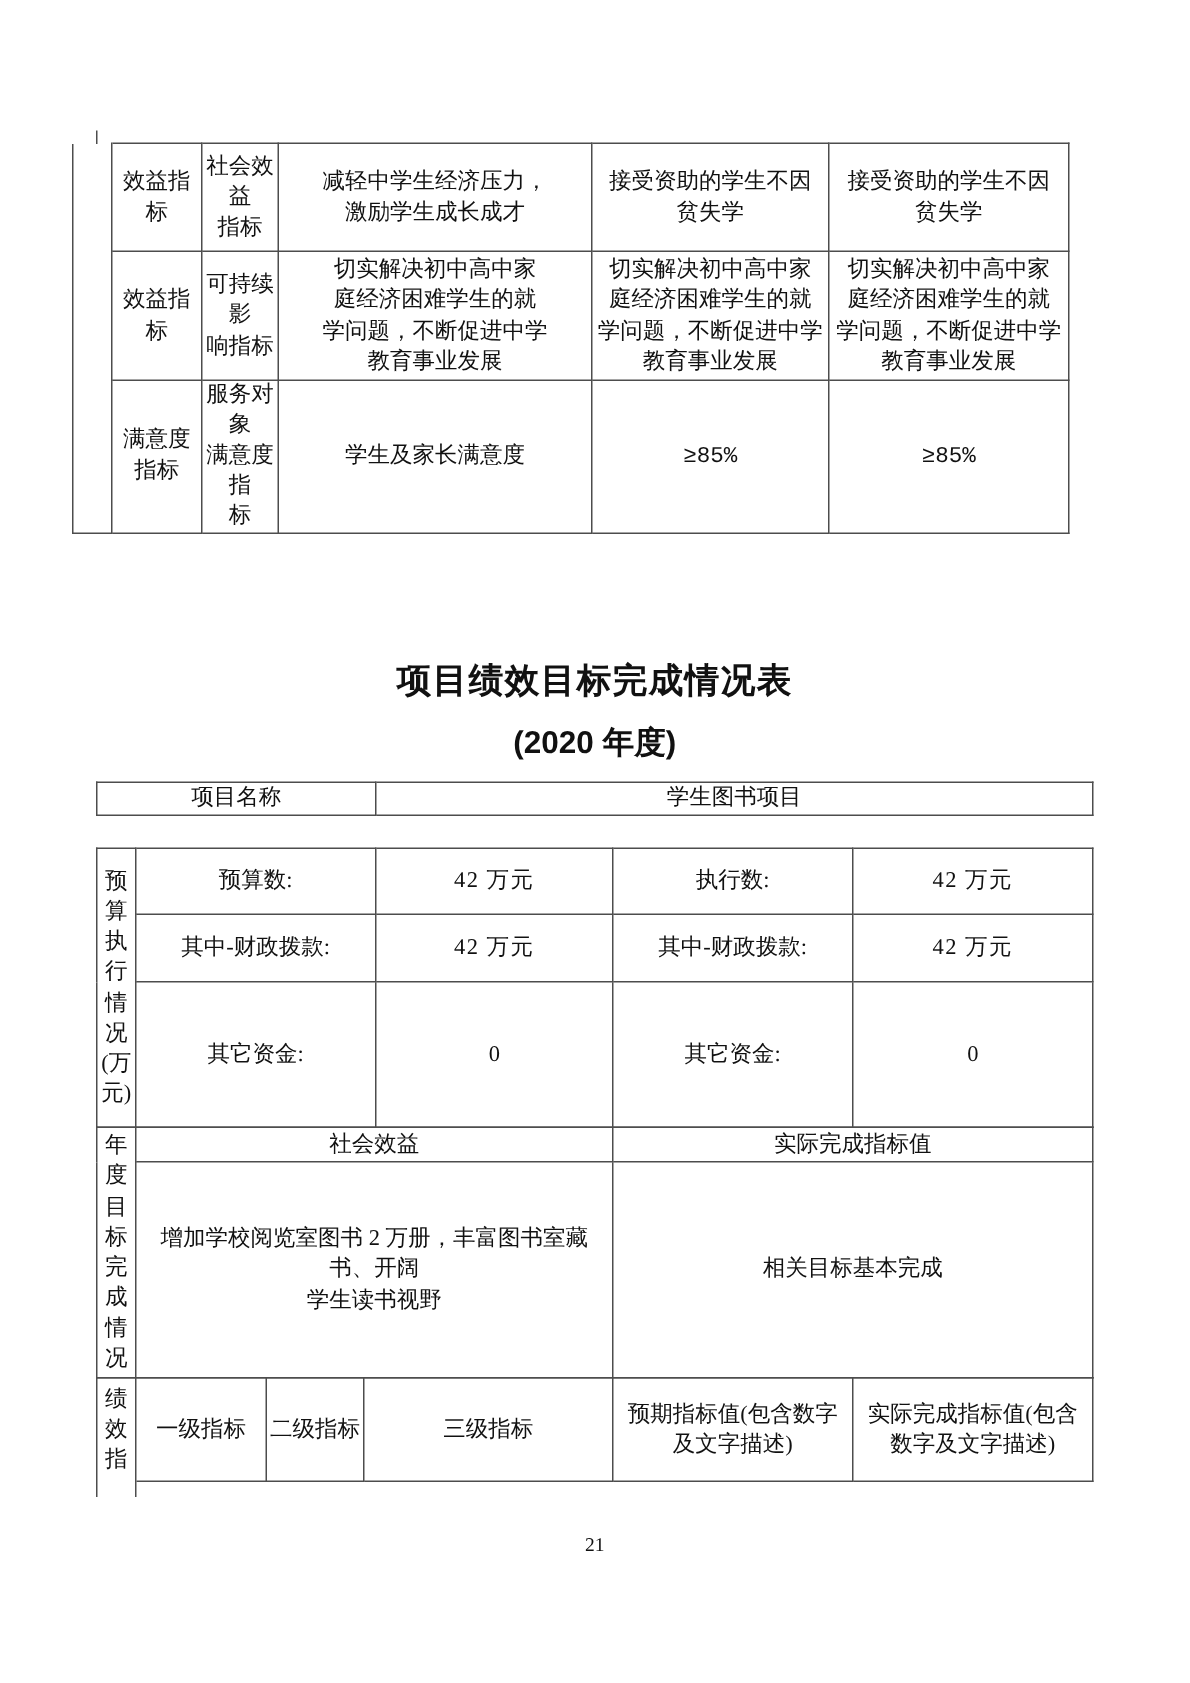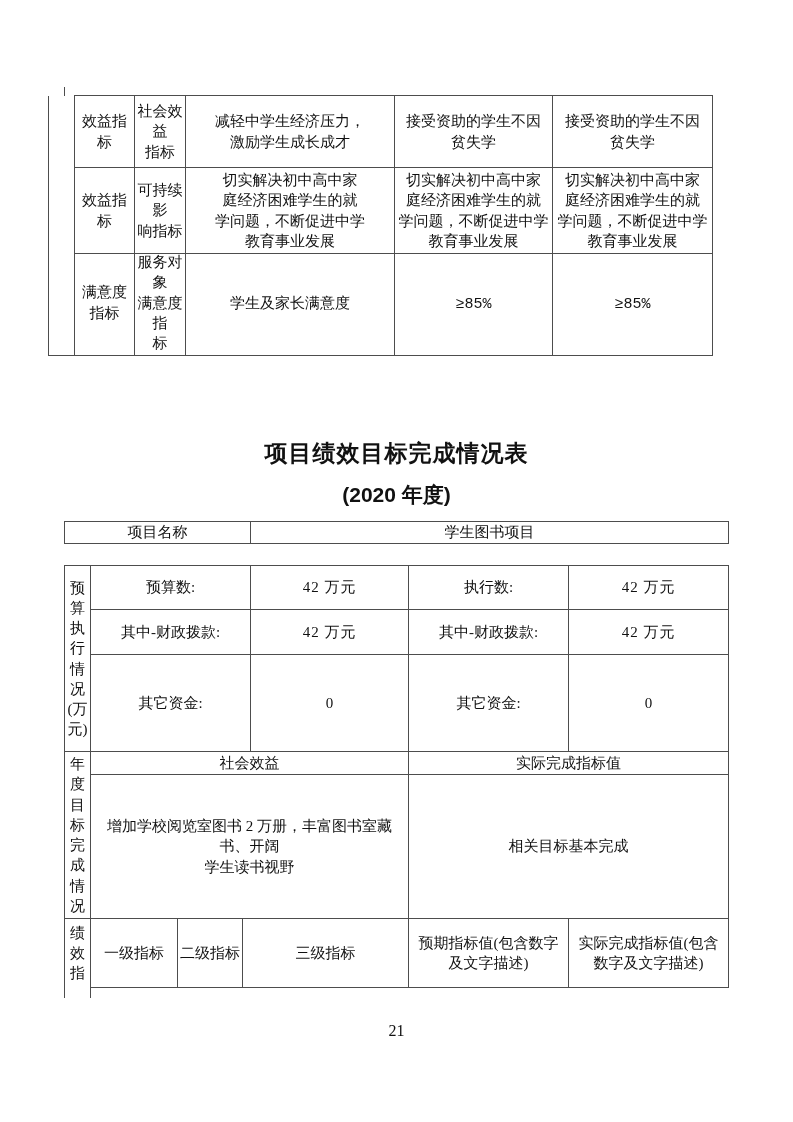--- a/index.html
+++ b/index.html
@@ -59,21 +59,21 @@
   .tE td.vside{border-bottom:none;}
   .vside{
     font-size:15px;
     line-height:1.42;
     padding:2px 0;
   }
   .big-val{font-size:21px;letter-spacing:1px;}
   .goal-text{font-size:13px;line-height:1.7;}
   .page-num{
     position:absolute;left:0;top:1022px;width:793px;
-    text-align:center;font-size:16px;
+    text-align:center;font-size:13px;
   }
 </style>
 </head>
 <body>
 
 <div class="stub" style="left:64px;top:87px;height:9px;"></div>
 
 <table class="tbl t1">
   <colgroup>
     <col style="width:26px">

